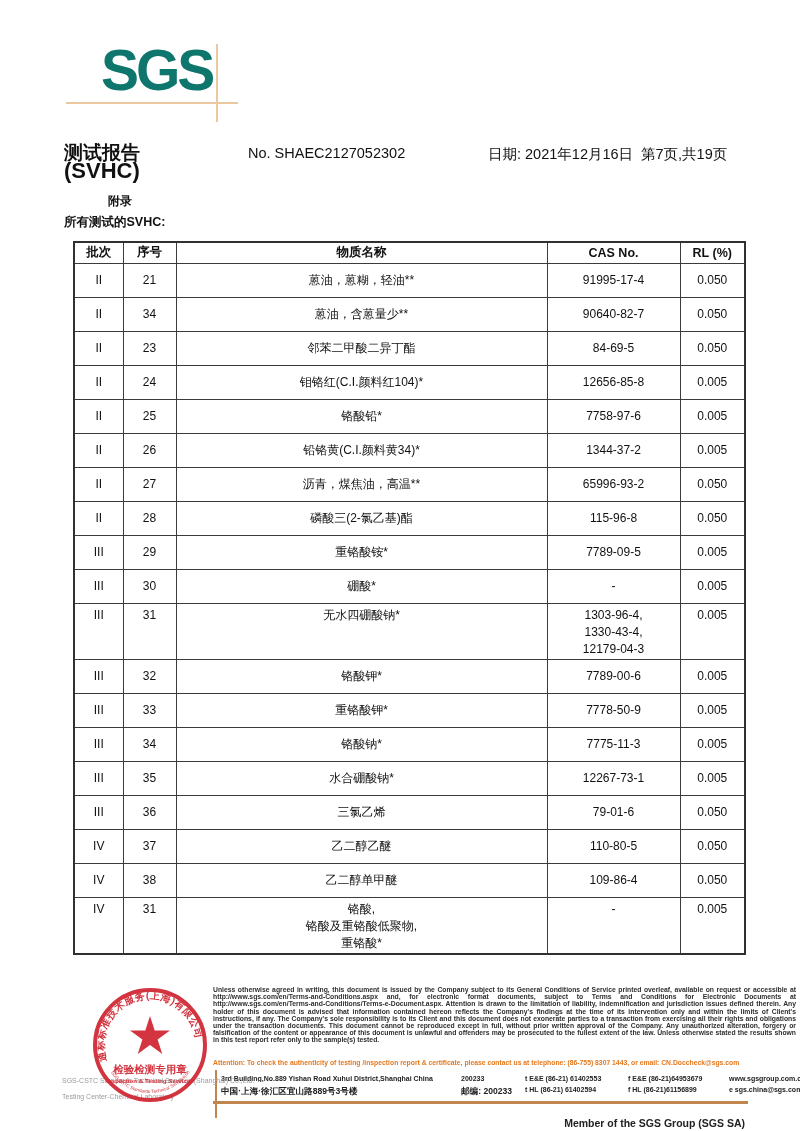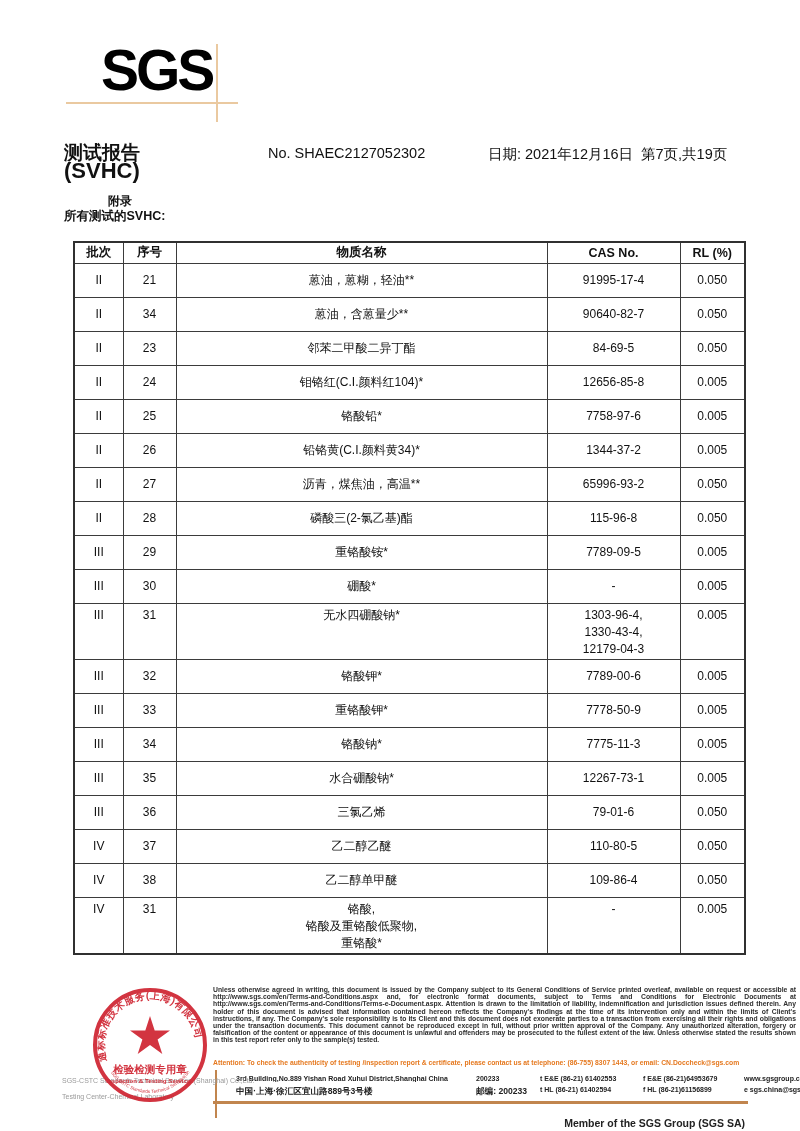--- a/index.html
+++ b/index.html
@@ -7,33 +7,33 @@
   body {
     width:800px; height:1131px; position:relative;
     font-family:"Liberation Sans","DejaVu Sans",sans-serif;
     color:#111; overflow:hidden;
   }
   .abs { position:absolute; }
 
   
   .sgs-logo {
     left:101px; top:42px; font-size:57px; font-weight:bold;
-    color:#000000; letter-spacing:-3px; line-height:1;
+    color:#0f766e; letter-spacing:-3px; line-height:1;
   }
   .cross-h { left:66px; top:102px; width:172px; height:2px; background:#eac9a0; }
   .cross-v { left:216px; top:44px; width:2px; height:78px; background:#eac9a0; }
 
   
   .doc-title   { left:64px; top:140px; font-size:19px; font-weight:bold; }
   .doc-title2  { left:64px; top:158px; font-size:22px; font-weight:bold; }
-  .report-no   { left:248px; top:145px; font-size:14.5px;margin-left:20px; }
+  .report-no   { left:248px; top:145px; font-size:14.5px; }
   .report-date { left:488px; top:145px; font-size:14.5px; }
   .report-page { left:641px; top:145px; font-size:14.5px; }
   .appendix    { left:64px; top:193px; font-size:12px; font-weight:bold;margin-left:44px; }
-  .subtitle    { left:64px; top:208px; font-size:12.5px; font-weight:bold; }
+  .subtitle    { left:64px; top:214px; font-size:12.5px; font-weight:bold; }
 
   
   table.svhc {
     position:absolute; left:73px; top:241px; width:671px;
     border-collapse:collapse; table-layout:fixed; font-size:12px;
   }
   table.svhc th, table.svhc td { border:1.5px solid #3b3b3b; }
   table.svhc { border:2px solid #303030; }
   table.svhc th { height:21px; font-size:12.5px; font-weight:bold; text-align:center; padding:1px 2px;margin-top:32px; }
   table.svhc td { height:34px; text-align:center; vertical-align:middle; padding:1px 3px; line-height:17px; }
@@ -51,21 +51,21 @@
     font-weight:bold; color:#2e2e2e; text-align:justify;
   }
   .attention {
     left:213px; top:1059px; width:583px; font-size:6.8px; line-height:7.2px;
     font-weight:bold; color:#e5781e; text-align:left;
   }
   .addr-vbar { left:215px; top:1070px; width:2px; height:48px; background:#c1854e; z-index:0; }
   .addr-row { position:absolute; left:221px; display:flex; font-size:7px; font-weight:600; color:#222; white-space:nowrap; }
   .addr-row-1 { top:1075px; }
   .addr-row-2 { top:1086px; }
-  .a-addr { width:240px; overflow:hidden;margin-left:15px; }
+  .a-addr { width:240px; overflow:hidden; }
   .a-post { width:64px; }
   .a-tel  { width:103px; }
   .a-fax  { width:101px; }
   .addr-row-2 .a-addr, .addr-row-2 .a-post { font-size:8.6px; font-weight:bold; }
   .footer-rule { left:213px; top:1101px; width:535px; height:3px; background:#c1854e; }
   .member { top:1107px; right:55px; font-size:10.5px; font-weight:bold; color:#222;margin-top:10px; }
 </style>
 </head>
 <body>
 

